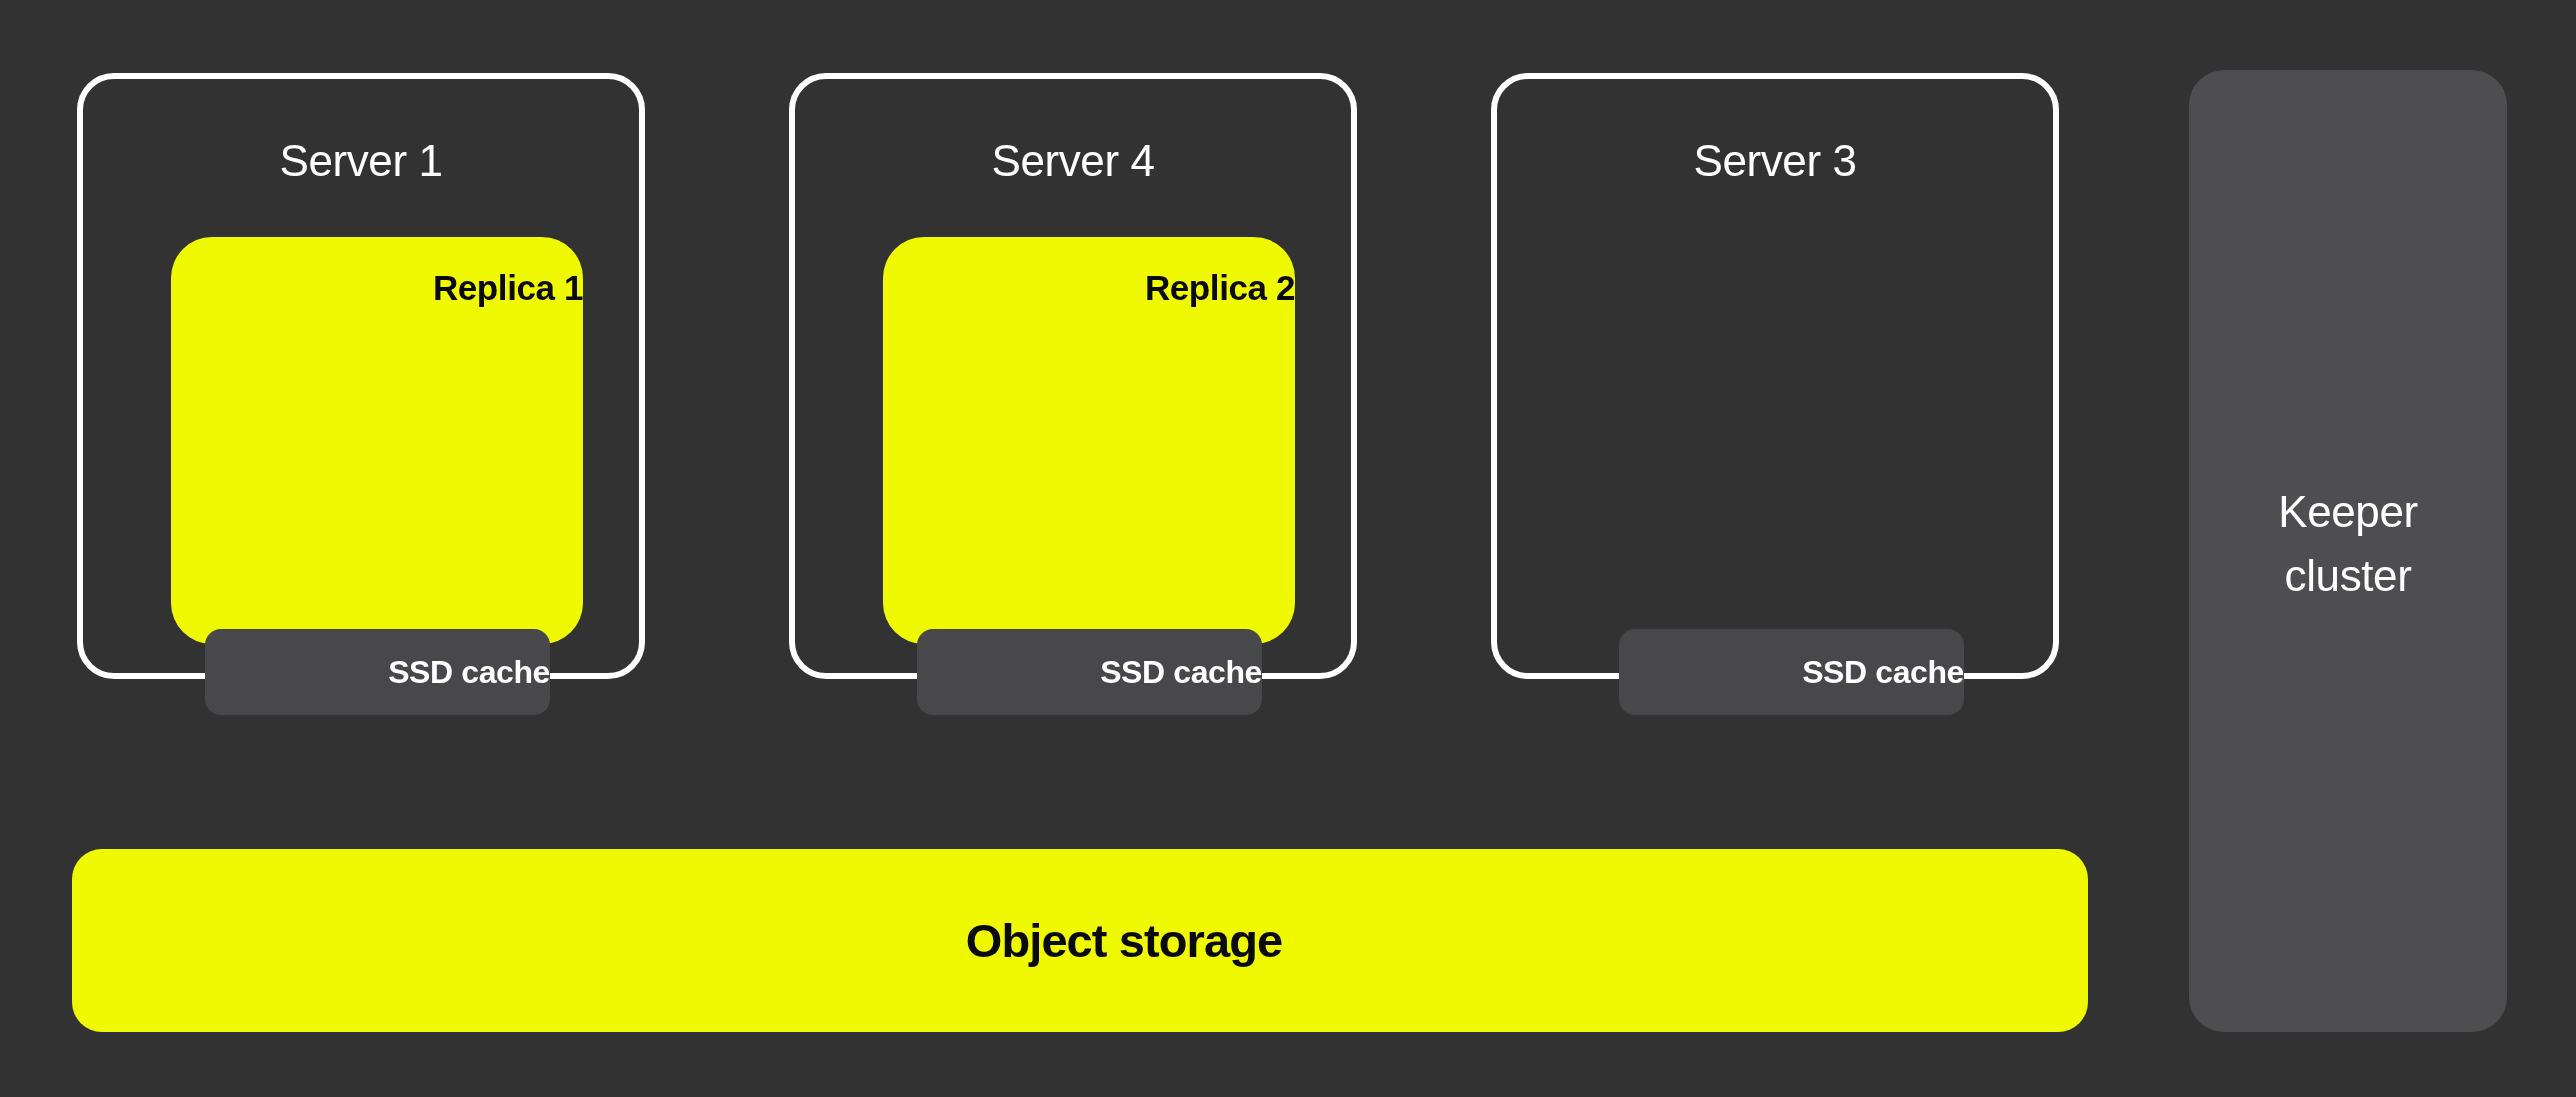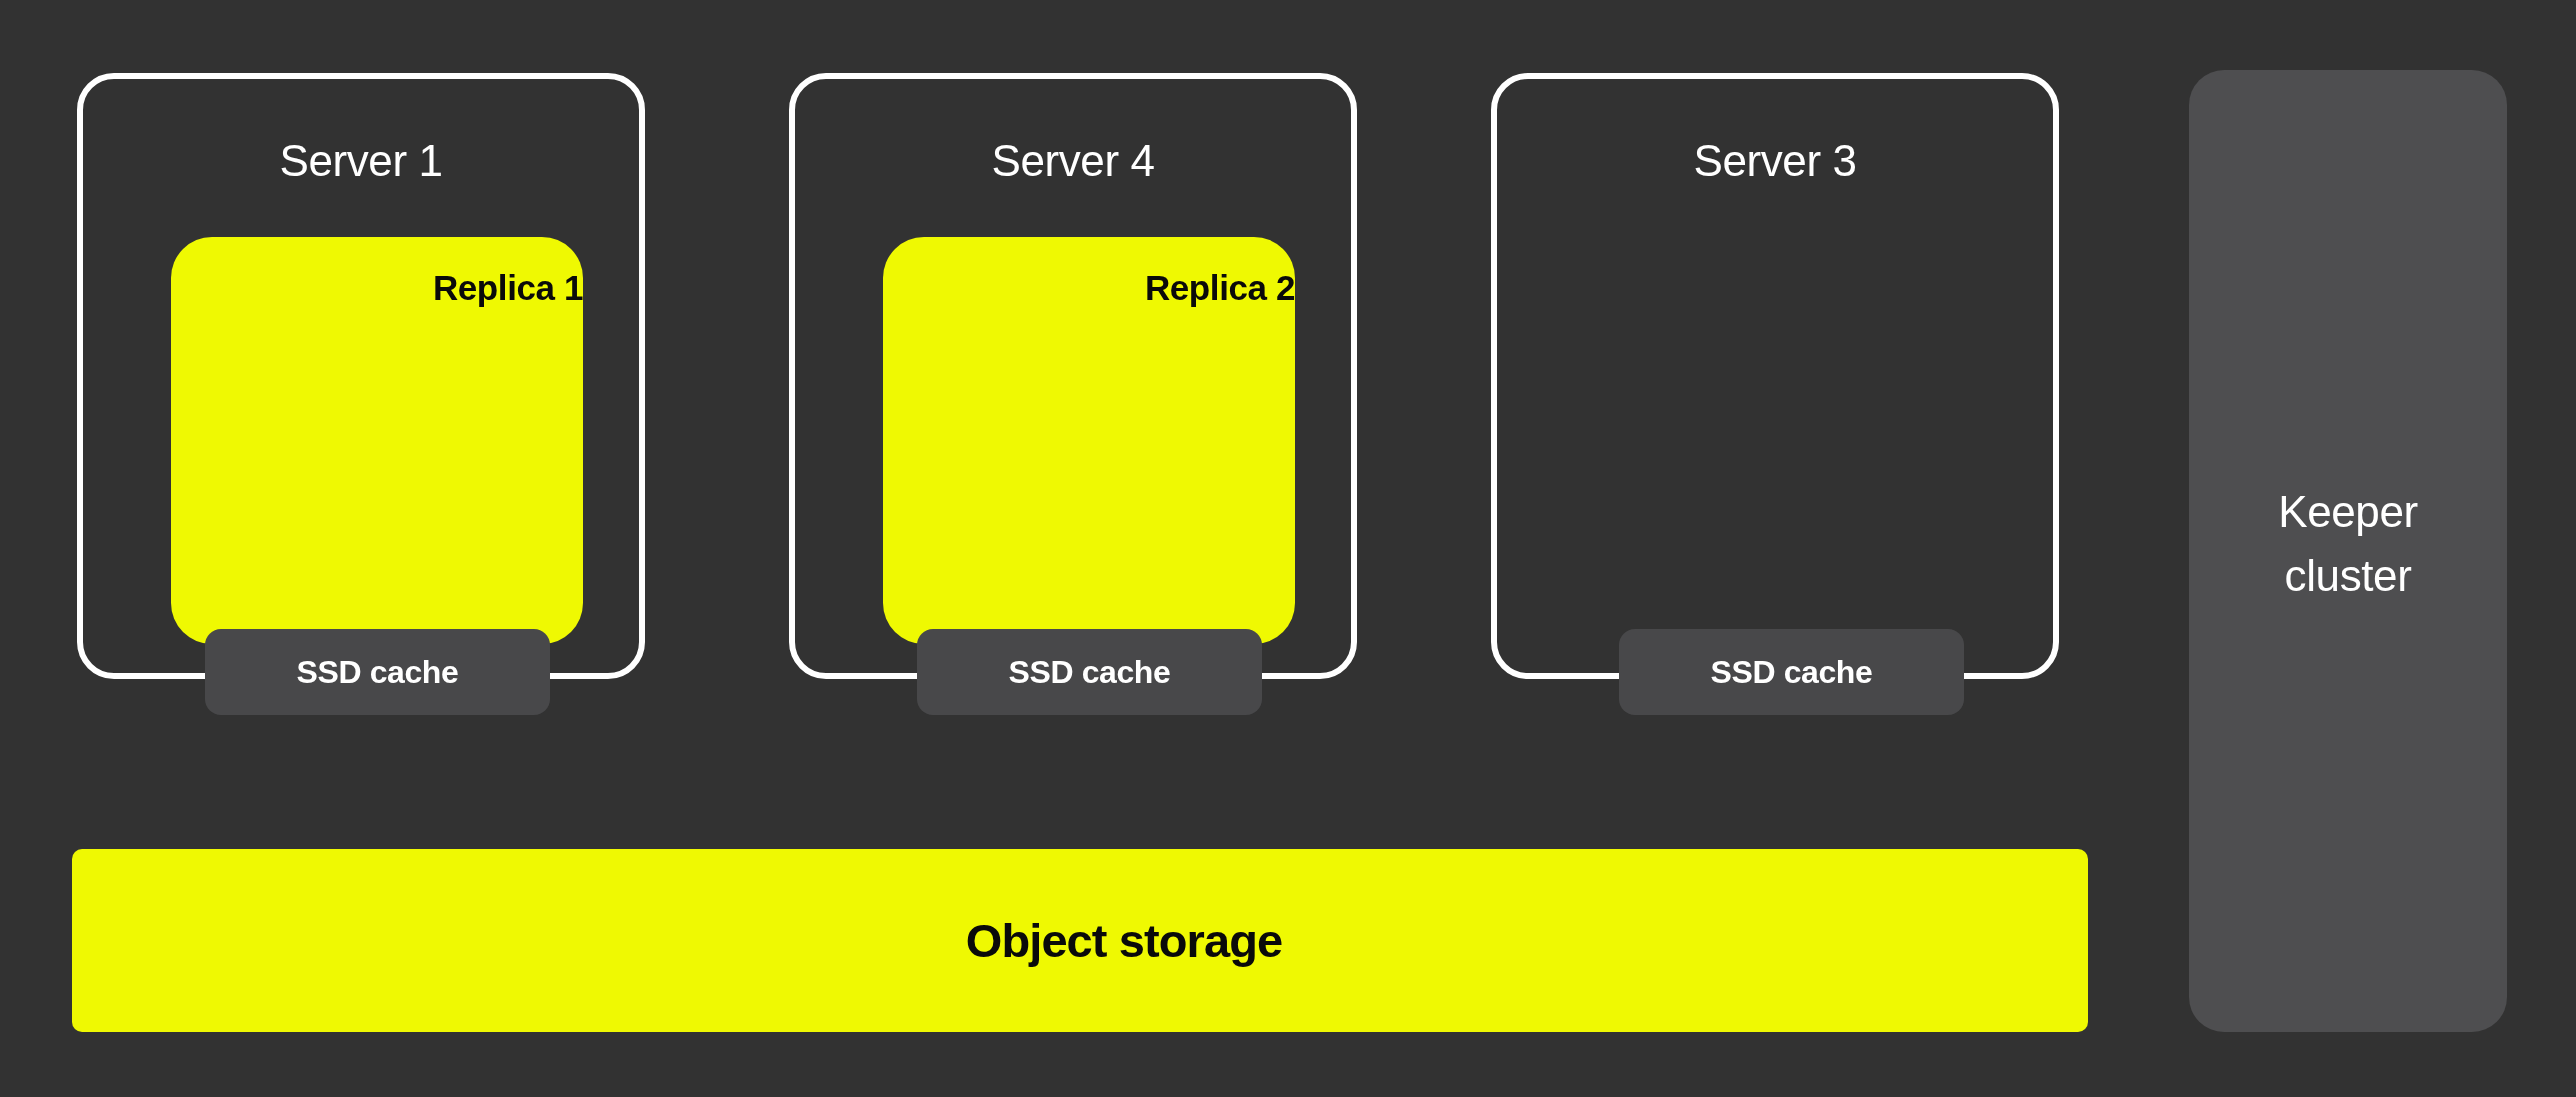--- a/index.html
+++ b/index.html
@@ -72,39 +72,39 @@
   .ssd {
     position: absolute;
     left: 122px;
     top: 550px;
     width: 345px;
     height: 86px;
     background: var(--cache_gray);
     border-radius: 16px;
     display: flex;
     align-items: center;
-    justify-content: center;
+    justify-content: flex-end;
     z-index: 2;
   }
   .ssd-label {
     font-size: 32px;
     font-weight: 700;
     letter-spacing: -0.4px;
     color: var(--text_light);
   }
 
   
   .object-storage {
     position: absolute;
     left: 72px;
     top: 849px;
     width: 2016px;
     height: 183px;
     background: var(--accent_yellow);
-    border-radius: 10px;
+    border-radius: 30px;
     display: flex;
     align-items: center;
     justify-content: center;
     padding-left: 88px;
   }
   .object-label {
     font-size: 47px;
     font-weight: 700;
     letter-spacing: -0.9px;
     color: var(--text_dark);

